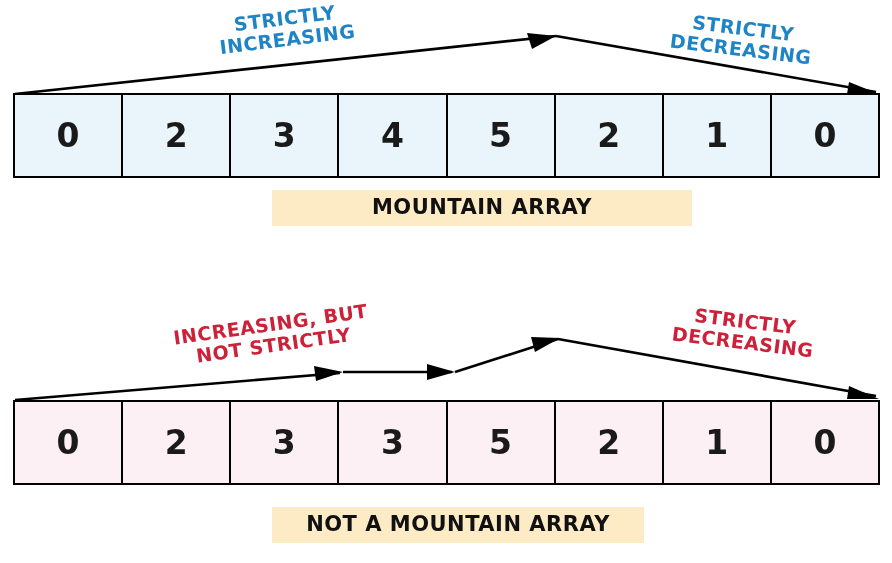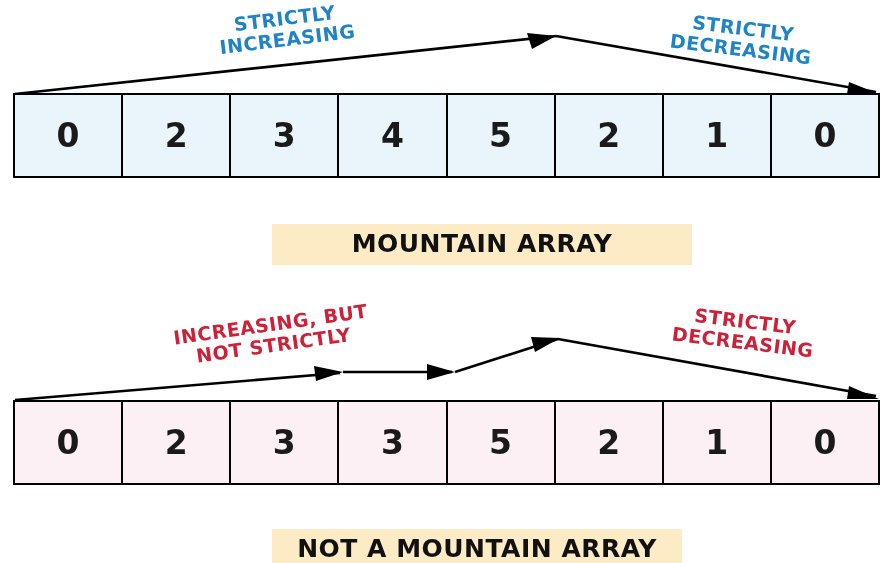--- a/index.html
+++ b/index.html
@@ -50,27 +50,26 @@
   .array-mountain .cell { background: #eaf4fb; }
   .array-notmountain .cell { background: #fdf0f4; }
 
   
   .caption {
     position: absolute;
     background: #fcebc5;
     color: #111111;
     font-family: "DejaVu Sans", sans-serif;
     font-weight: bold;
-    font-size: 25px;
+    font-size: 21px;
     letter-spacing: 0.5px;
     text-align: center;
     padding: 5px 14px 7px 14px;
     box-sizing: border-box;
     white-space: nowrap;
-    margin-top: 34px;
   }
 
   
   .annot {
     position: absolute;
     font-family: "DejaVu Sans", sans-serif;
     font-weight: bold;
     font-size: 19px;
     line-height: 1.08;
     letter-spacing: 0.5px;
@@ -150,14 +149,14 @@
     <div class="cell">0</div>
     <div class="cell">2</div>
     <div class="cell">3</div>
     <div class="cell">3</div>
     <div class="cell">5</div>
     <div class="cell">2</div>
     <div class="cell">1</div>
     <div class="cell">0</div>
   </div>
 
-  <div class="caption" style="left:272px; top:188px; width:410px;">NOT A MOUNTAIN ARRAY</div>
+  <div class="caption" style="left:272px; top:200px; width:372px;">NOT A MOUNTAIN ARRAY</div>
 </div>
 
 </body></html>

